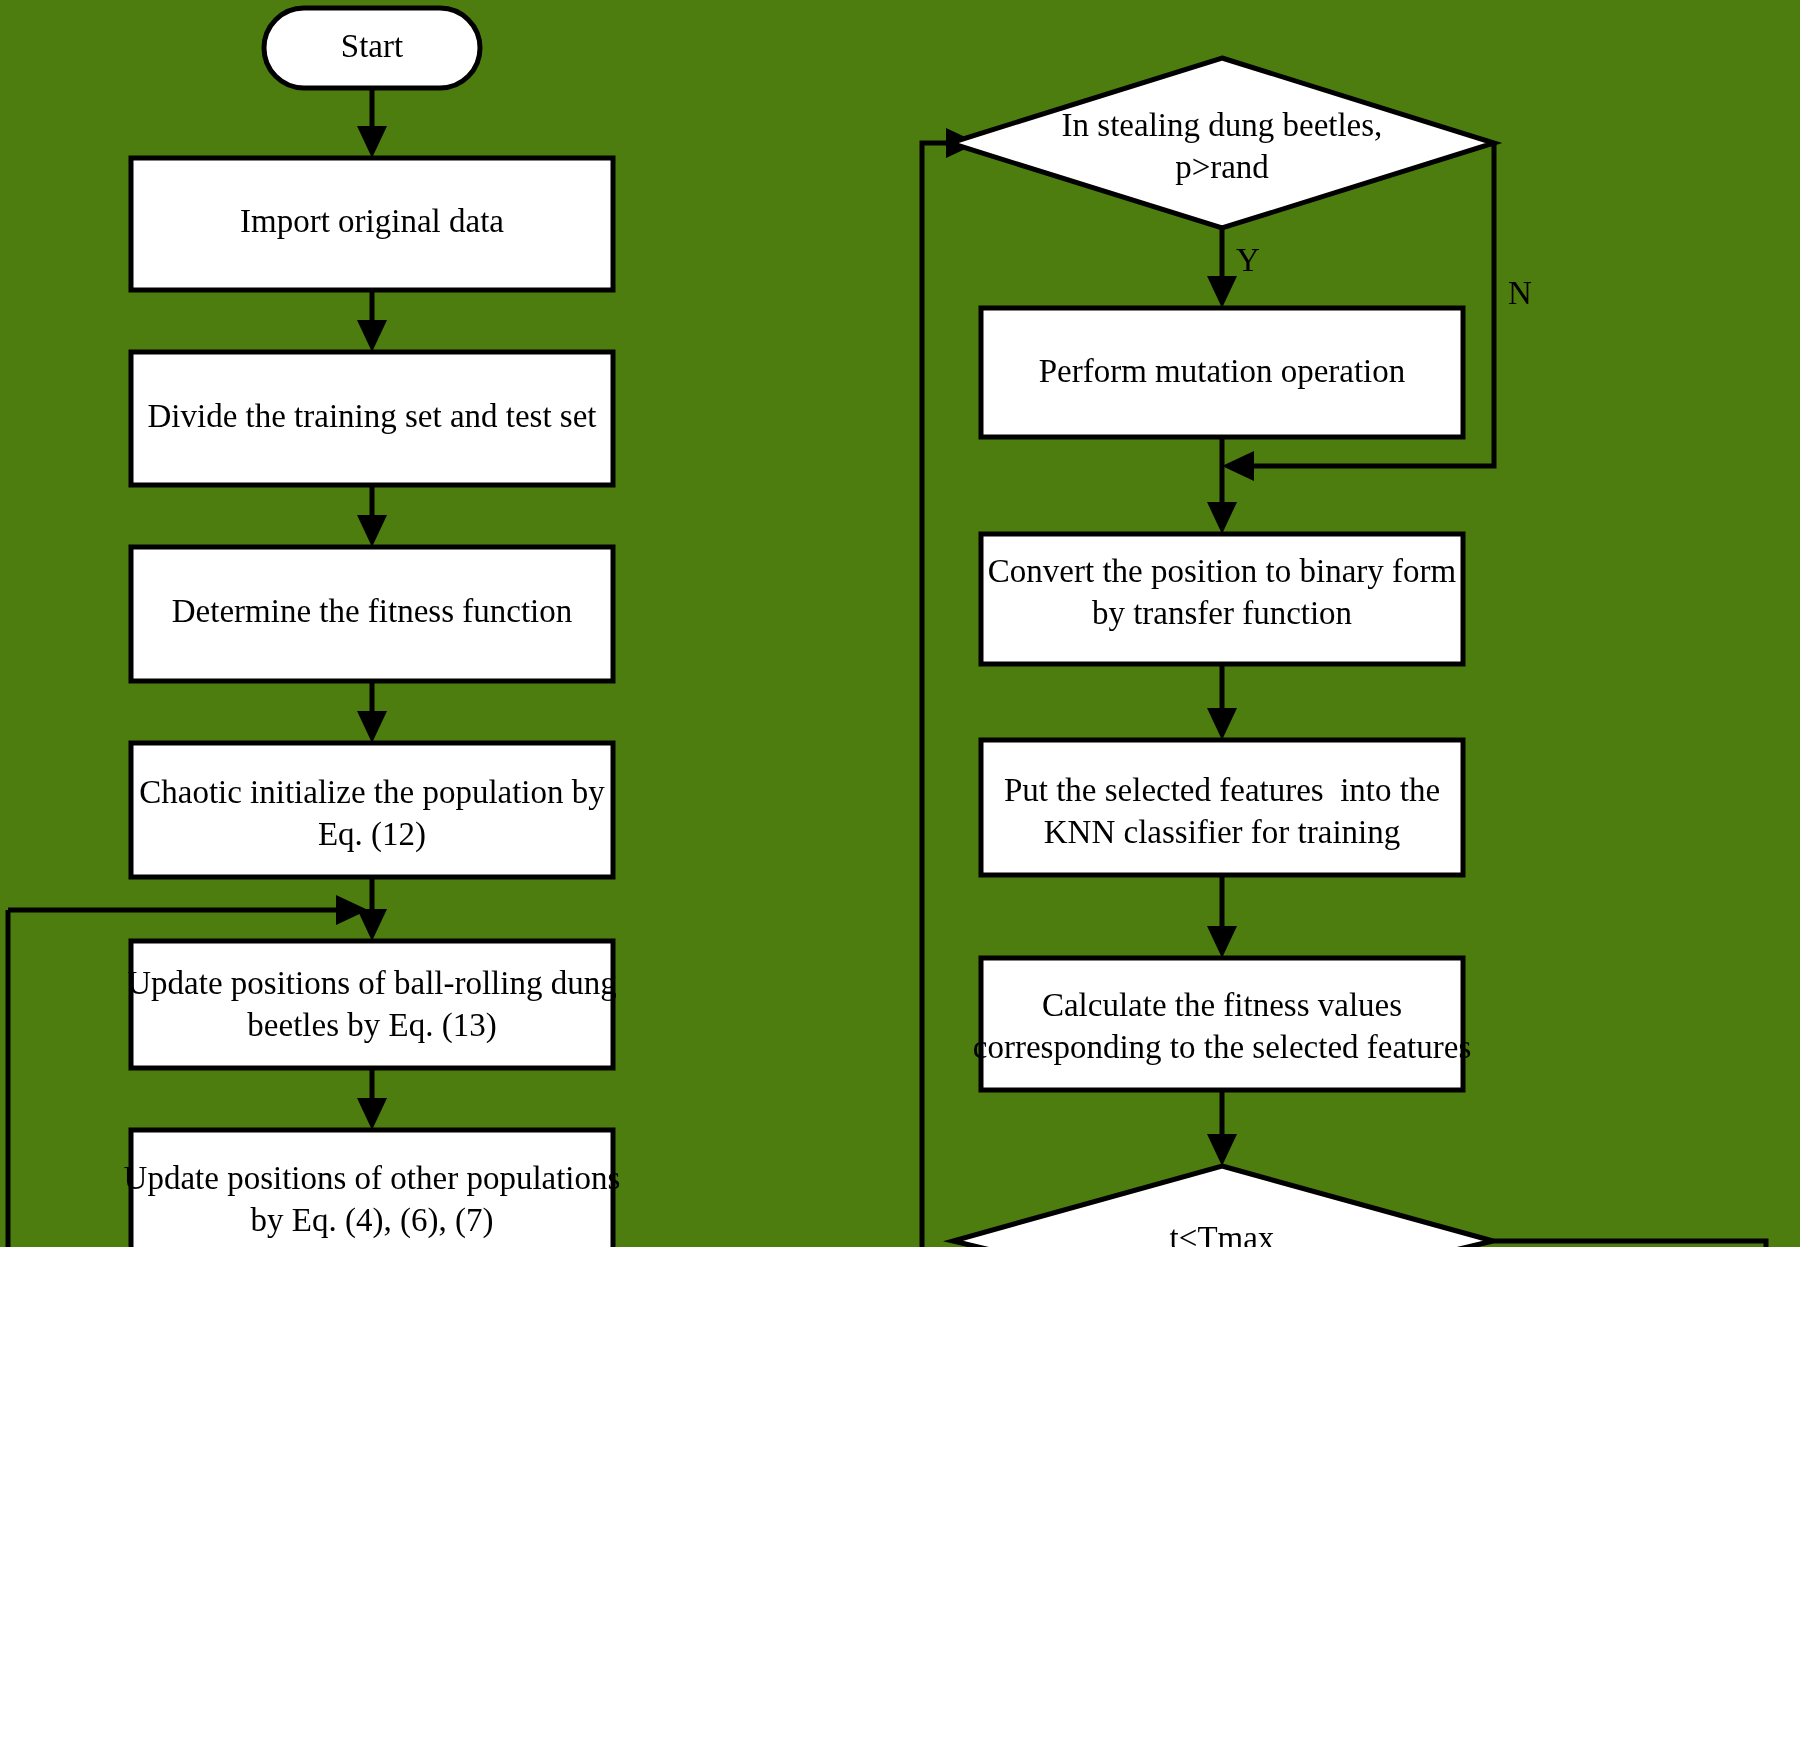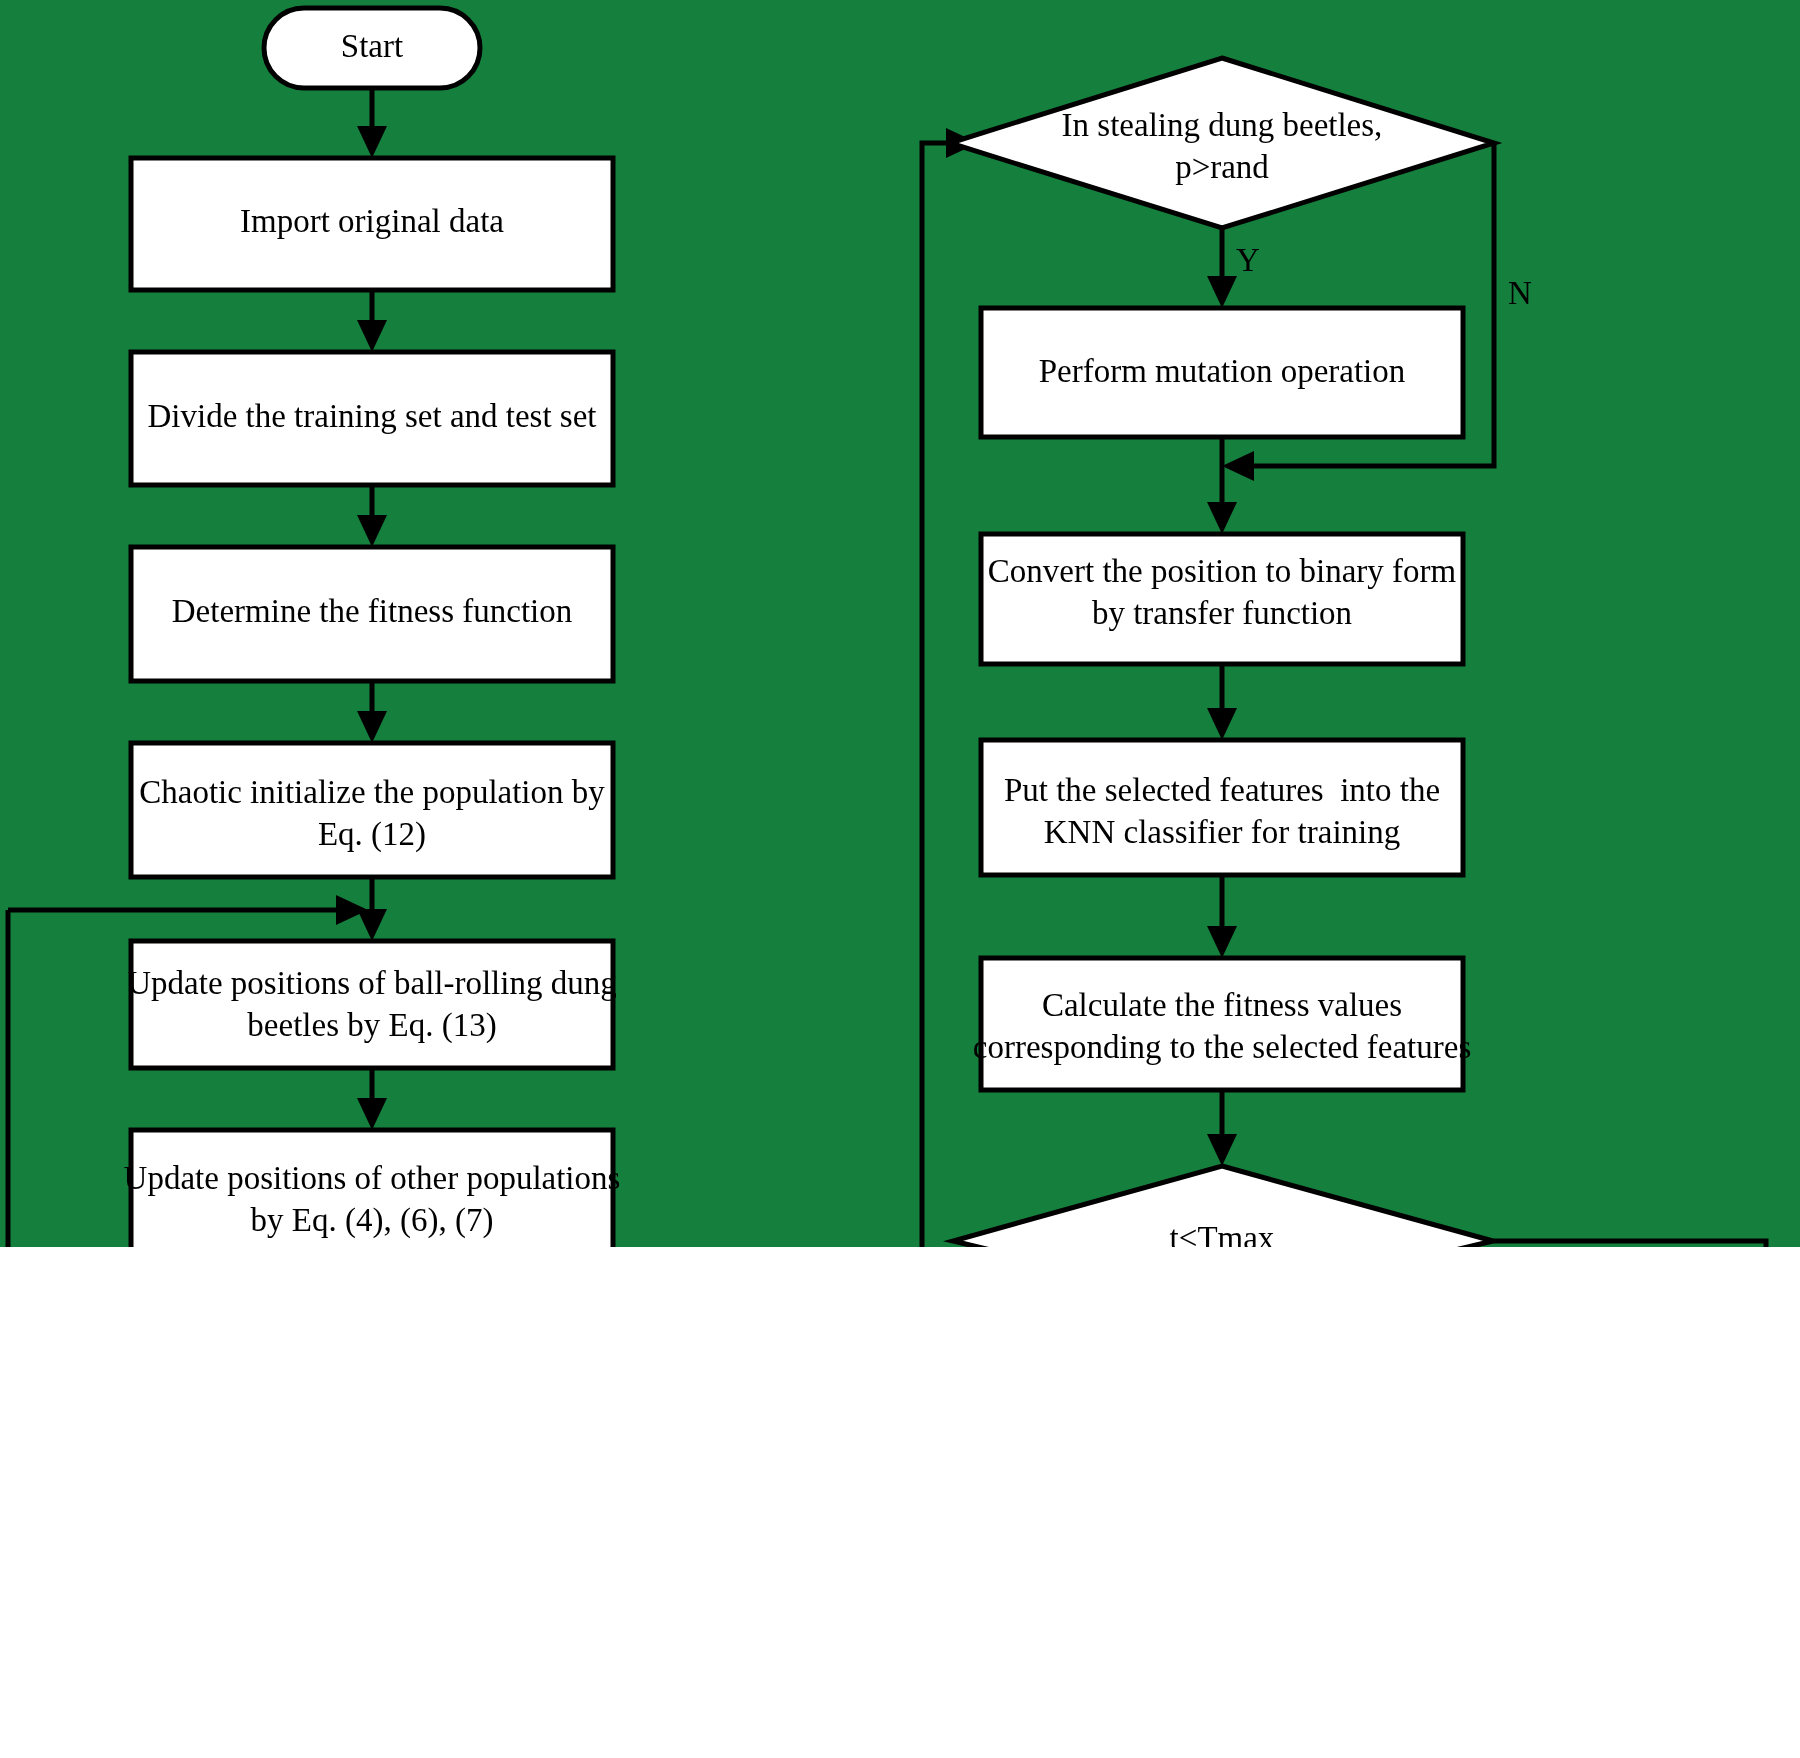--- a/index.html
+++ b/index.html
@@ -4,21 +4,21 @@
 <style>
   html, body {
     margin: 0;
     padding: 0;
     background: #ffffff;
   }
   #stage {
     position: relative;
     width: 1800px;
     height: 1247px;
-    background: #15803d;
+    background: #4d7c0f;
     font-family: "Liberation Serif", "DejaVu Serif", serif;
   }
   svg#flow {
     position: absolute;
     inset: 0;
     width: 1800px;
     height: 1758px;
     display: block;
   }
   .shape {

